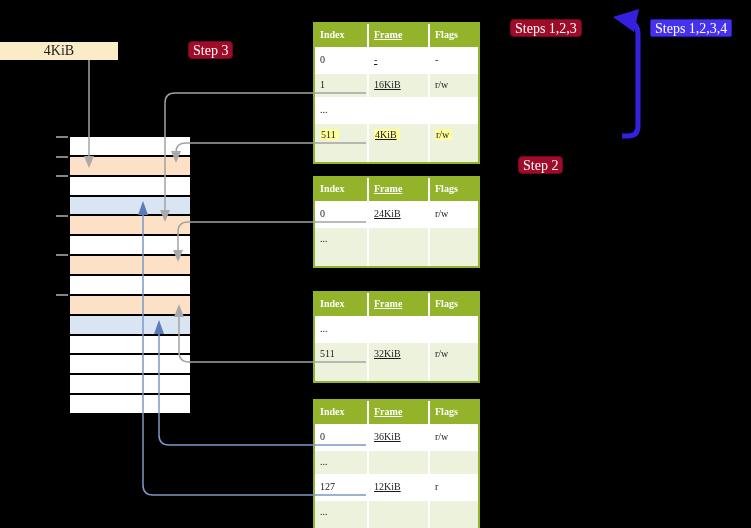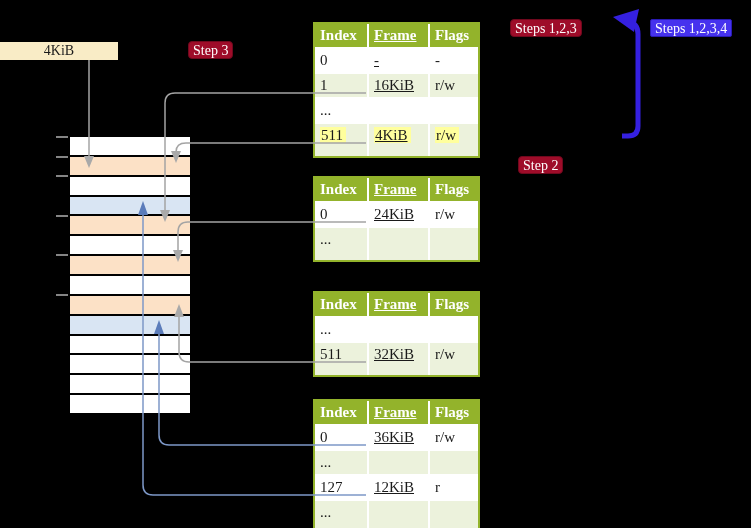--- a/index.html
+++ b/index.html
@@ -17,27 +17,27 @@
   .beige-box{position:absolute;left:0;top:42px;width:118px;height:18px;background:#f9ecc6;
              color:#1a1a1a;font-size:14px;line-height:18px;text-align:center;}
   .badge{position:absolute;height:18px;line-height:17px;font-size:14px;color:#fff;
          padding:0 4px;border-radius:4px;white-space:nowrap;box-sizing:border-box;}
   .badge.red{background:#9e0c29;border:1px solid #70081d;}
   .badge.blue{background:#4632ee;border:1px solid #2a1bb4;border-radius:2px;text-align:right;}
   
   .ptable{position:absolute;left:313px;width:167px;border:2px solid #93b32b;
           background:#fff;box-sizing:border-box;}
   .tr{display:flex;}
-  .td{box-sizing:border-box;height:25px;line-height:22px;font-size:15px;color:#1a1a1a;
+  .td{box-sizing:border-box;height:25px;line-height:22px;font-size:10px;color:#1a1a1a;
       padding-left:5px;border-right:2px solid #fff;border-bottom:2px solid #fff;
       background:#fff;overflow:hidden;white-space:nowrap;}
   .tr .td:nth-child(1){width:54px;}
   .tr .td:nth-child(2){width:61px;text-decoration:underline;}
   .tr .td:nth-child(3){width:48px;border-right:none;}
-  .tr:last-child .td{height:32px;border-bottom:none;}
+  .tr:last-child .td{height:38px;border-bottom:none;}
   .tr.th .td{background:#93b32b;color:#fff;font-weight:bold;}
   .tr.shade .td{background:#ecf2dc;}
   .hl{background:#ffff9d;padding:0 3px 0 1px;}
   svg{position:absolute;left:0;top:0;}
 </style>
 </head>
 <body>
 
 <div id="stage">
 

